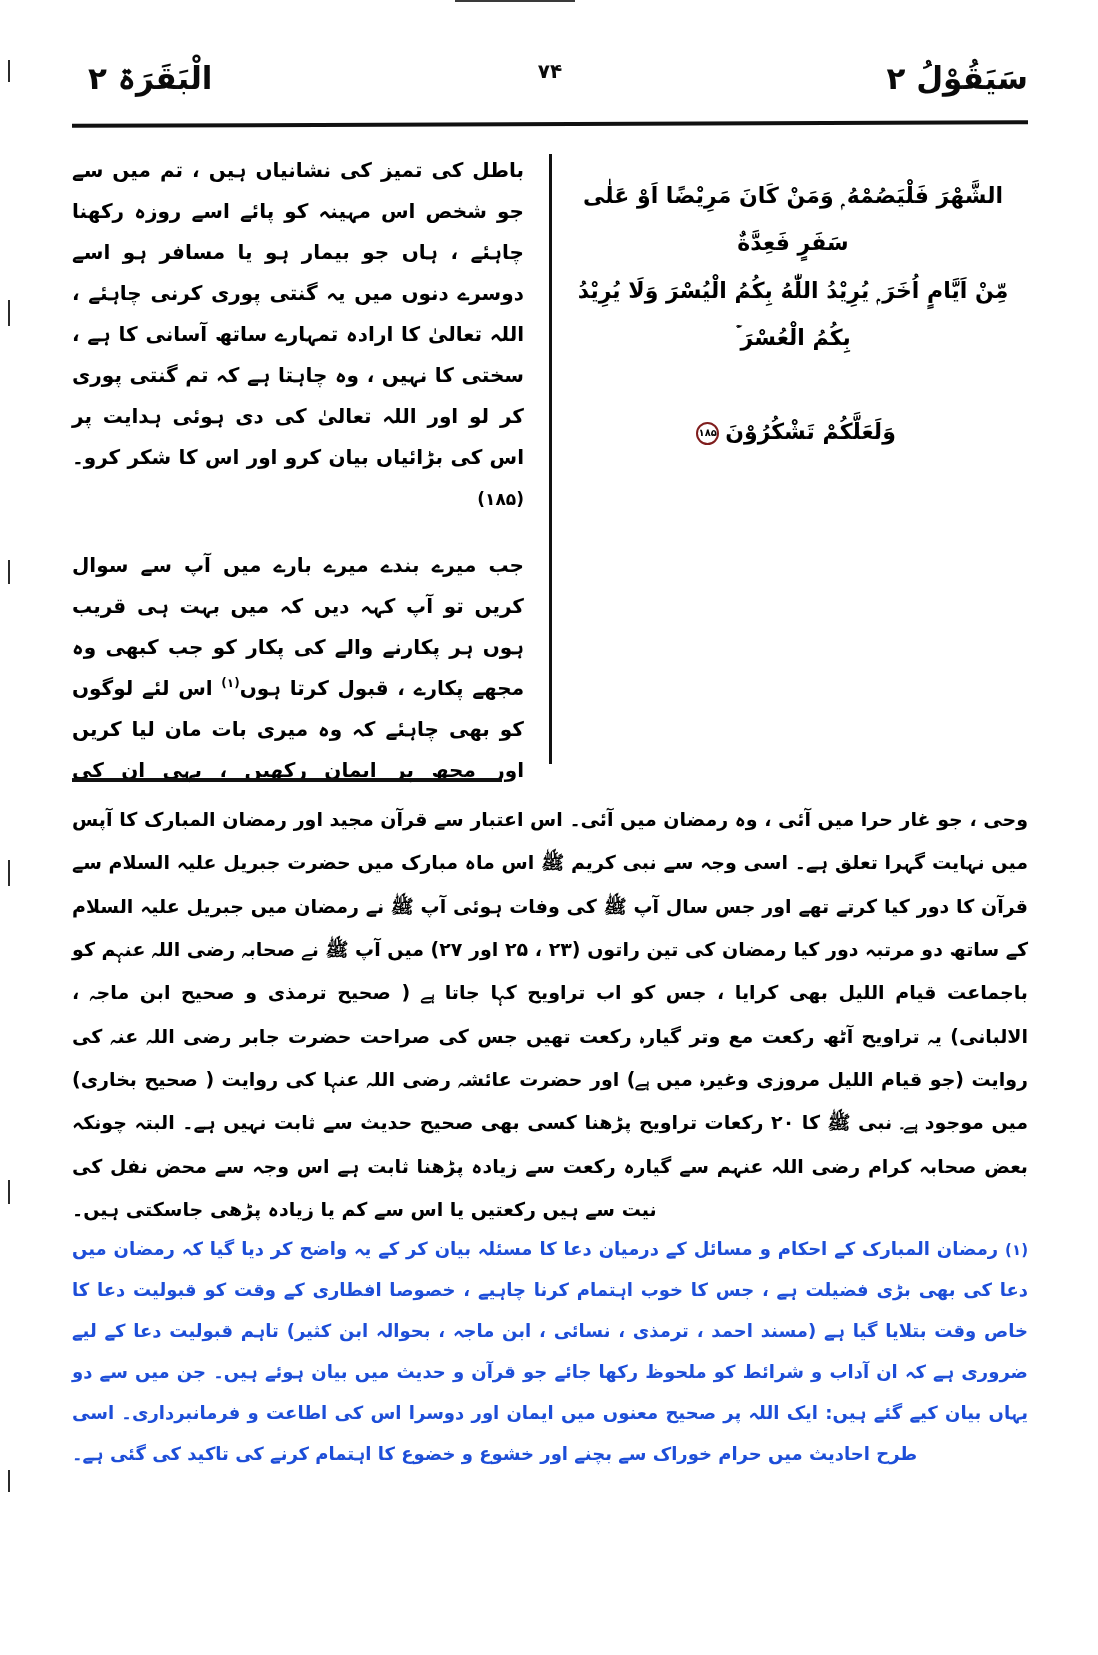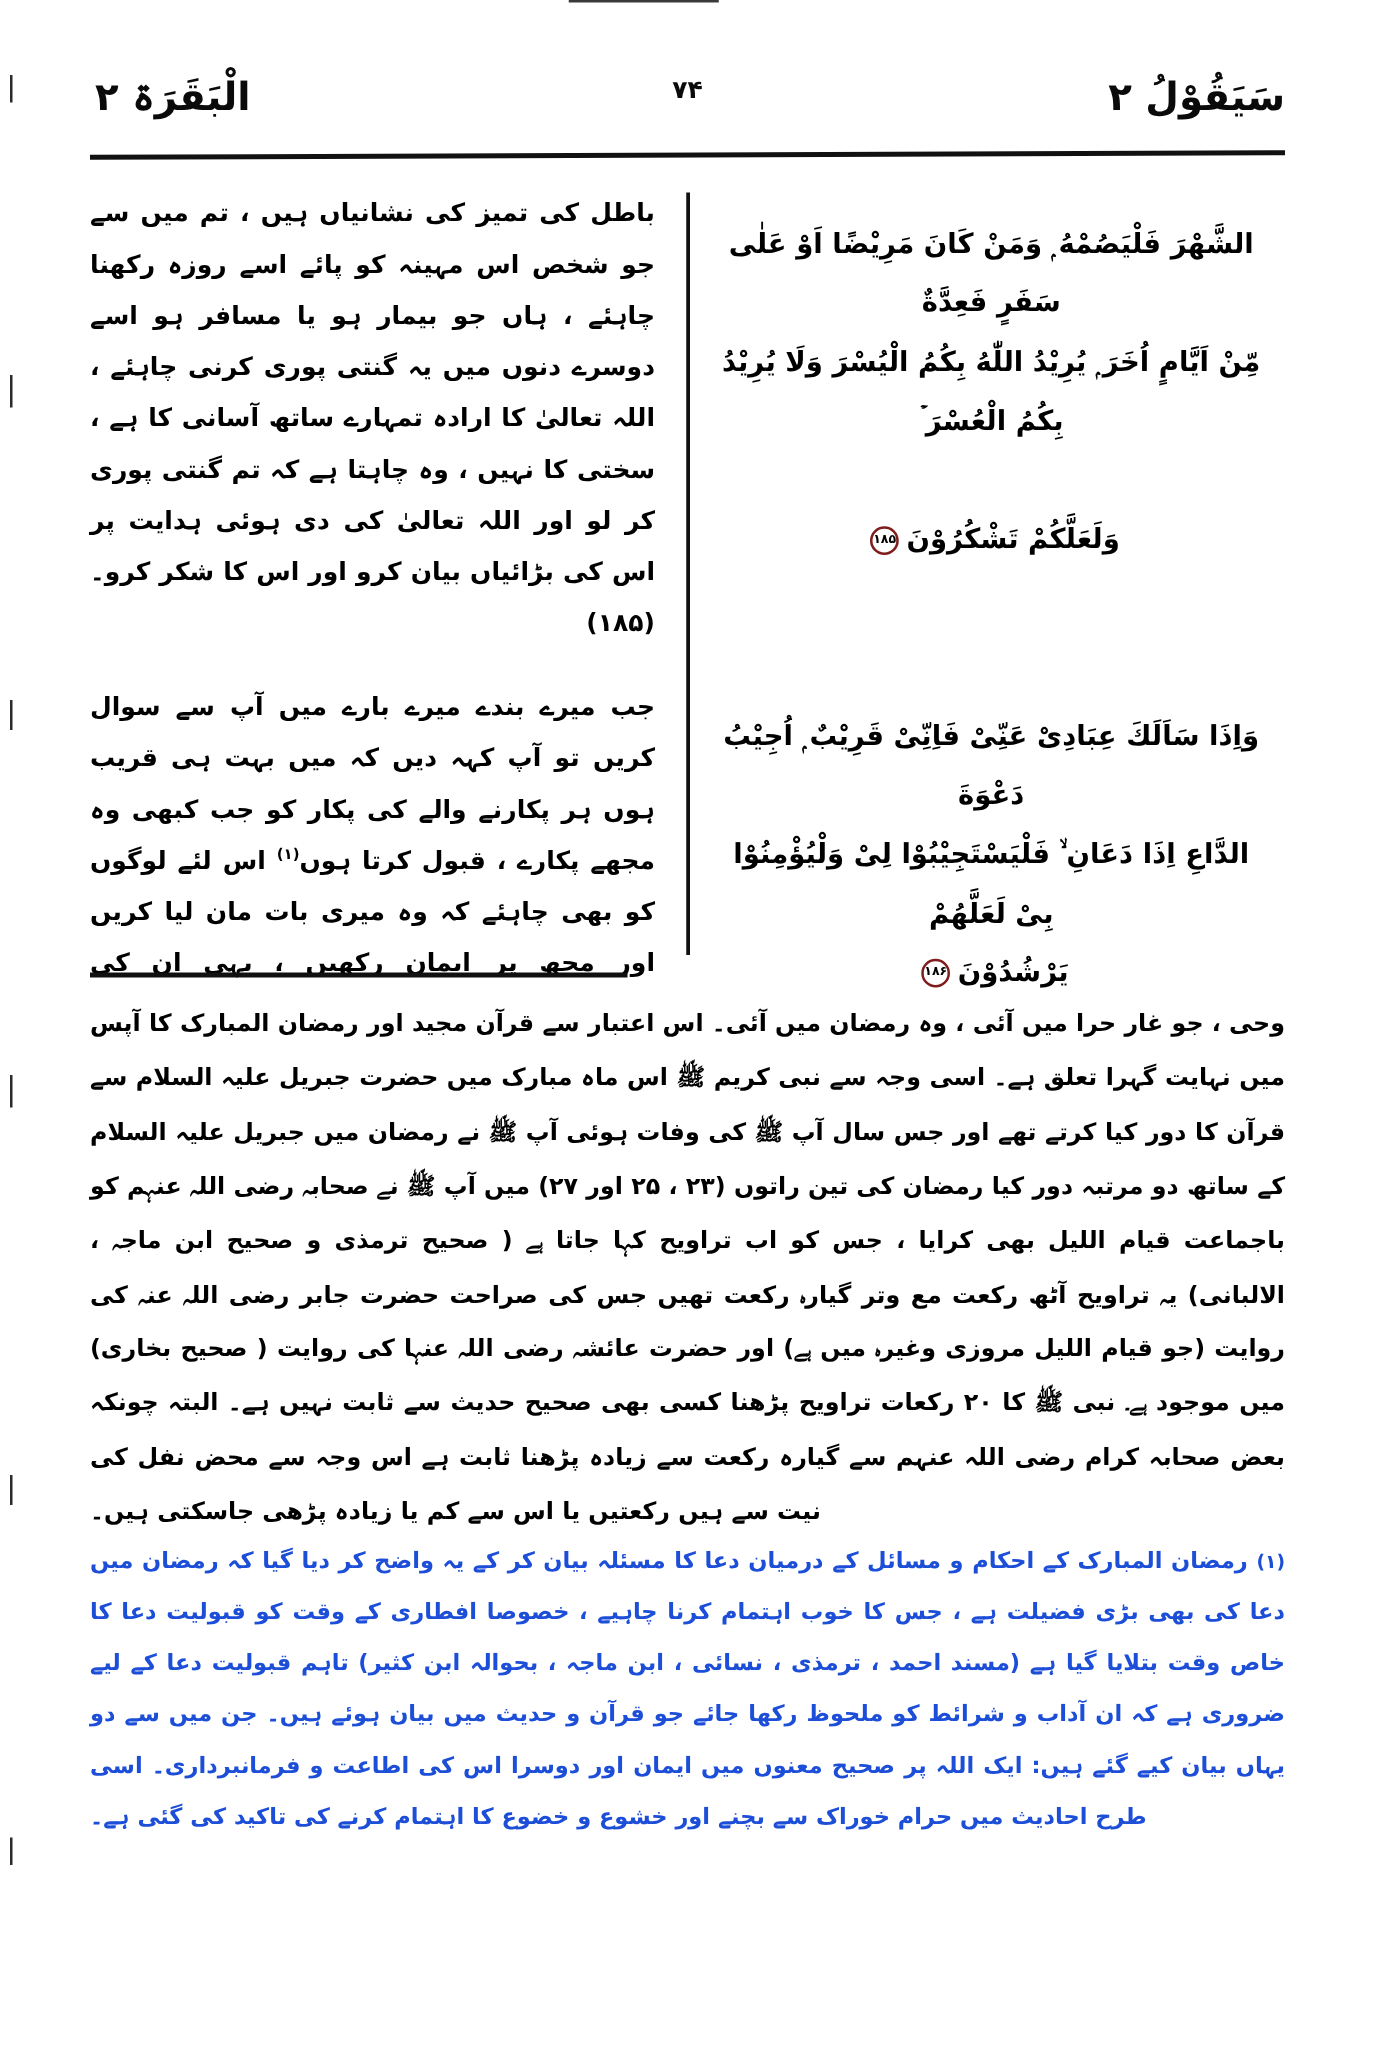--- a/index.html
+++ b/index.html
@@ -42,21 +42,21 @@
     position: absolute;
     top: 0;
     font-family: "DejaVu Sans", sans-serif;
     font-size: 31px;
     font-weight: 700;
     color: #0a0a0a;
     white-space: nowrap;
     line-height: 1.35;
   }
   .hdr-right { right: 0; }
-  .hdr-left  { left: 4px; }
+  .hdr-left  { left: 16px; }
   .hdr-center {
     left: 50%;
     transform: translateX(-50%);
     font-size: 20px;
     letter-spacing: 1px;
   }
   .rule-main {
     position: absolute;
     left: 72px;
     top: 122px;
@@ -131,21 +131,21 @@
     font-family: "DejaVu Sans", sans-serif;
     font-size: 20px;
     font-weight: 600;
     color: #000;
     line-height: 2.05;
     text-align: justify;
     text-align-last: justify;
   }
   .trans-2 { margin-top: 26px; }
   .vnum {
-    font-size: 20px;
+    font-size: 17px;
     font-weight: 600;
   }
   sup.fn {
     font-size: 12px;
     vertical-align: super;
   }
 
   
   .rule-sub {
     position: absolute;
@@ -215,25 +215,20 @@
 
     <div class="col-arabic">
 
       <div class="ayah-block ayah-1">
         <span>الشَّهْرَ فَلْیَصُمْهُ ۭ وَمَنْ كَانَ مَرِیْضًا اَوْ عَلٰی سَفَرٍ فَعِدَّةٌ</span><br>
         <span>مِّنْ اَیَّامٍ اُخَرَ ۭ یُرِیْدُ اللّٰهُ بِكُمُ الْیُسْرَ وَلَا یُرِیْدُ بِكُمُ الْعُسْرَ ۡ</span><br>
         <br>
         <span>وَلَعَلَّكُمْ تَشْكُرُوْنَ</span><span class="ayah-end">۱۸۵</span>
       </div>
 
-      <div class="ayah-block ayah-2">
-        <span>وَاِذَا سَاَلَكَ عِبَادِیْ عَنِّیْ فَاِنِّیْ قَرِیْبٌ ۭ اُجِیْبُ دَعْوَةَ</span><br>
-        <span>الدَّاعِ اِذَا دَعَانِ ۙ فَلْیَسْتَجِیْبُوْا لِیْ وَلْیُؤْمِنُوْا بِیْ لَعَلَّهُمْ</span><br>
-        <span>یَرْشُدُوْنَ</span><span class="ayah-end">۱۸۶</span>
-      </div>
 
     </div>
 
     <div class="col-urdu">
 
       <div class="trans-block">
         <span>باطل کی تمیز کی نشانیاں ہیں ، تم میں سے جو شخص اس مہینہ کو پائے اسے روزہ رکھنا چاہئے ، ہاں جو بیمار ہو یا مسافر ہو اسے دوسرے دنوں میں یہ گنتی پوری کرنی چاہئے ، اللہ تعالیٰ کا ارادہ تمہارے ساتھ آسانی کا ہے ، سختی کا نہیں ، وہ چاہتا ہے کہ تم گنتی پوری کر لو اور اللہ تعالیٰ کی دی ہوئی ہدایت پر اس کی بڑائیاں بیان کرو اور اس کا شکر کرو۔</span><span class="vnum">(۱۸۵)</span>
       </div>
 
       <div class="trans-block trans-2">

